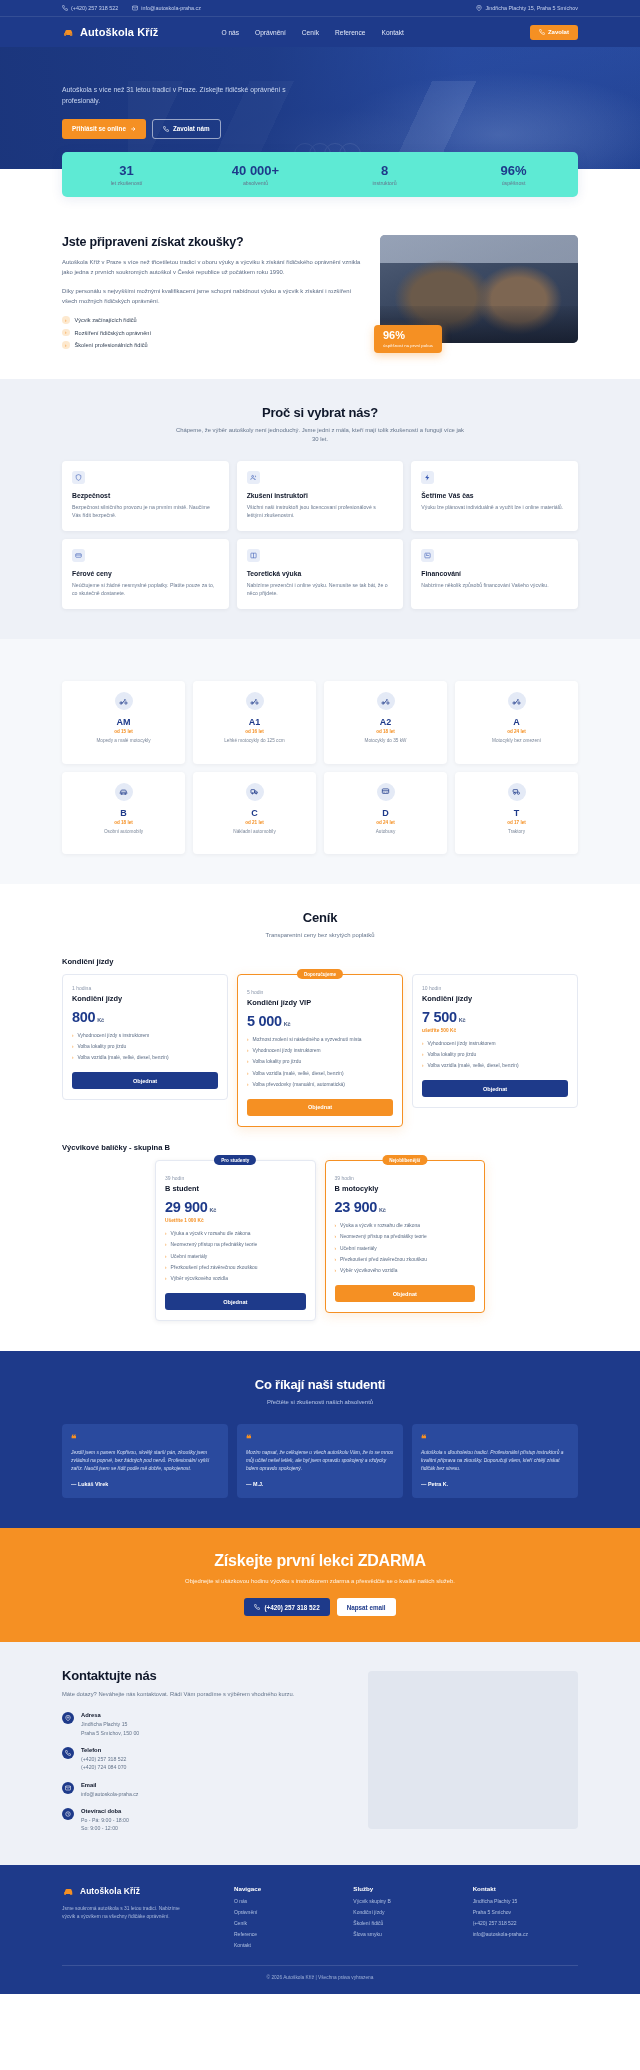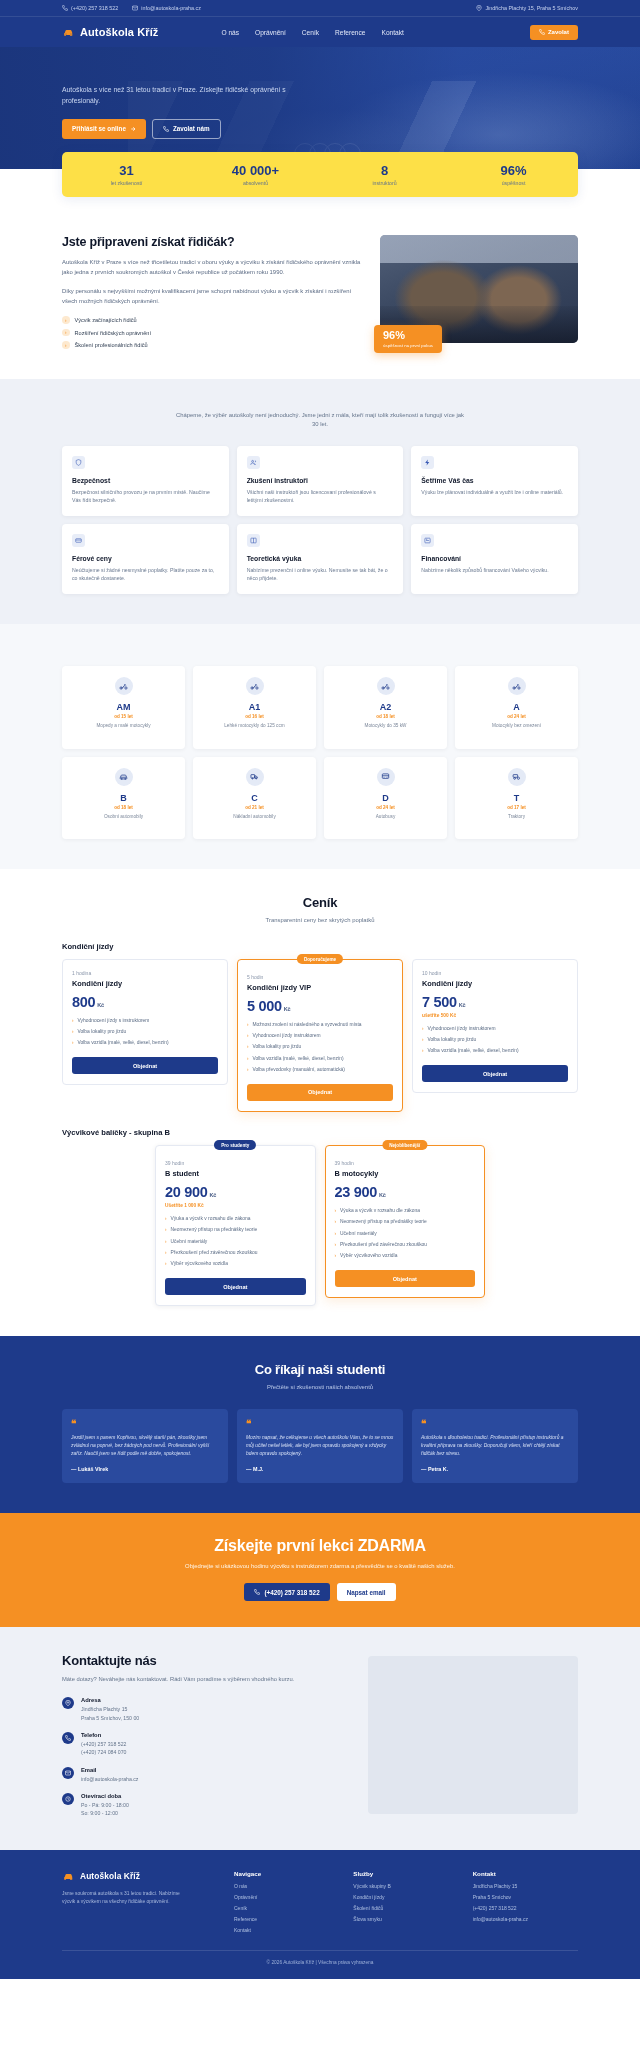--- a/index.html
+++ b/index.html
@@ -123,21 +123,21 @@
     padding: 5.5px 10px; border: none; cursor: pointer;
     font-family: inherit;
   }
   .btn-orange { background: #f59023; color: #fff; }
   .btn-ghost { background: transparent; color: #fff; border: .8px solid rgba(255,255,255,.55); }
   .btn svg { width: 6px; height: 6px; }
 
   
   .stats-band { background: #ffffff; padding: 13px 0 16px; }
   .stats {
-    background: #fde047;
+    background: #5eead4;
     border-radius: 5px;
     box-shadow: 0 2px 12px rgba(30,58,138,.10);
     display: flex;
     padding: 11px 0;
     margin-top: -30px;
     position: relative;
     z-index: 3;
   }
   .stat { flex: 1; text-align: center; }
   .stat-num { color: #1e3a8a; font-size: 13px; font-weight: 700; }
@@ -408,21 +408,21 @@
           <div class="stat-num">96%</div>
           <div class="stat-lbl">úspěšnost</div>
         </div>
       </div>
     </div>
   </div>
 
   <div class="about">
     <div class="container">
       <div class="about-left">
-        <h2>Jste připraveni získat řidičák?</h2>
+        <h2>Jste připraveni získat zkoušky?</h2>
         <p>Autoškola Kříž v Praze s více než třicetiletou tradicí v oboru výuky a výcviku k získání řidičského oprávnění vznikla jako jedna z prvních soukromých autoškol v České republice už počátkem roku 1990.</p>
         <p>Díky personálu s nejvyššími možnými kvalifikacemi jsme schopni nabídnout výuku a výcvik k získání i rozšíření všech možných řidičských oprávnění.</p>
         <div class="about-list">
           <div class="about-li">
             <span class="chk">›</span>
             <span>Výcvik začínajících řidičů</span>
           </div>
           <div class="about-li">
             <span class="chk">›</span>
             <span>Rozšíření řidičských oprávnění</span>
@@ -439,20 +439,21 @@
           <div class="b-num">96%</div>
           <div class="b-lbl">úspěšnost na první pokus</div>
         </div>
       </div>
     </div>
   </div>
 
   <div class="why">
     <div class="container">
       <div class="sec-head">
+        <h2>Proč si vybrat nás?</h2>
         <p>Chápeme, že výběr autoškoly není jednoduchý. Jsme jedni z mála, kteří mají tolik zkušeností a fungují více jak 30 let.</p>
       </div>
       <div class="cards">
         <div class="card">
           <div class="card-ic">
               <svg viewBox="0 0 24 24" fill="none" stroke="currentColor" stroke-width="2">
                 <path d="M12 2 4 5v6c0 5 3.4 9.7 8 11 4.6-1.3 8-6 8-11V5l-8-3z"></path>
               </svg>
             </div>
           <h3>Bezpečnost</h3>
@@ -714,21 +715,21 @@
       </div>
 
       <div class="sub-h">Výcvikové balíčky - skupina B</div>
       <div class="prow2">
 
         <div class="pcard feat" style="border-color:#e5e9f2;border-width:.8px;box-shadow:0 1px 5px rgba(15,23,42,.07);">
           <div class="ribbon blue">Pro studenty</div>
           <div class="phours">39 hodin</div>
           <div class="ptitle">B student</div>
           <div class="pprice">
-            <span>20 900</span><span class="cur">Kč</span>
+            <span>29 900</span><span class="cur">Kč</span>
           </div>
           <div class="psave">Ušetříte 1 000 Kč</div>
           <ul class="pfeat">
             <li>
                 <span class="ar">›</span>
                 <span>Výuka a výcvik v rozsahu dle zákona</span>
               </li>
             <li>
                 <span class="ar">›</span>
                 <span>Neomezený přístup na přednášky teorie</span>

